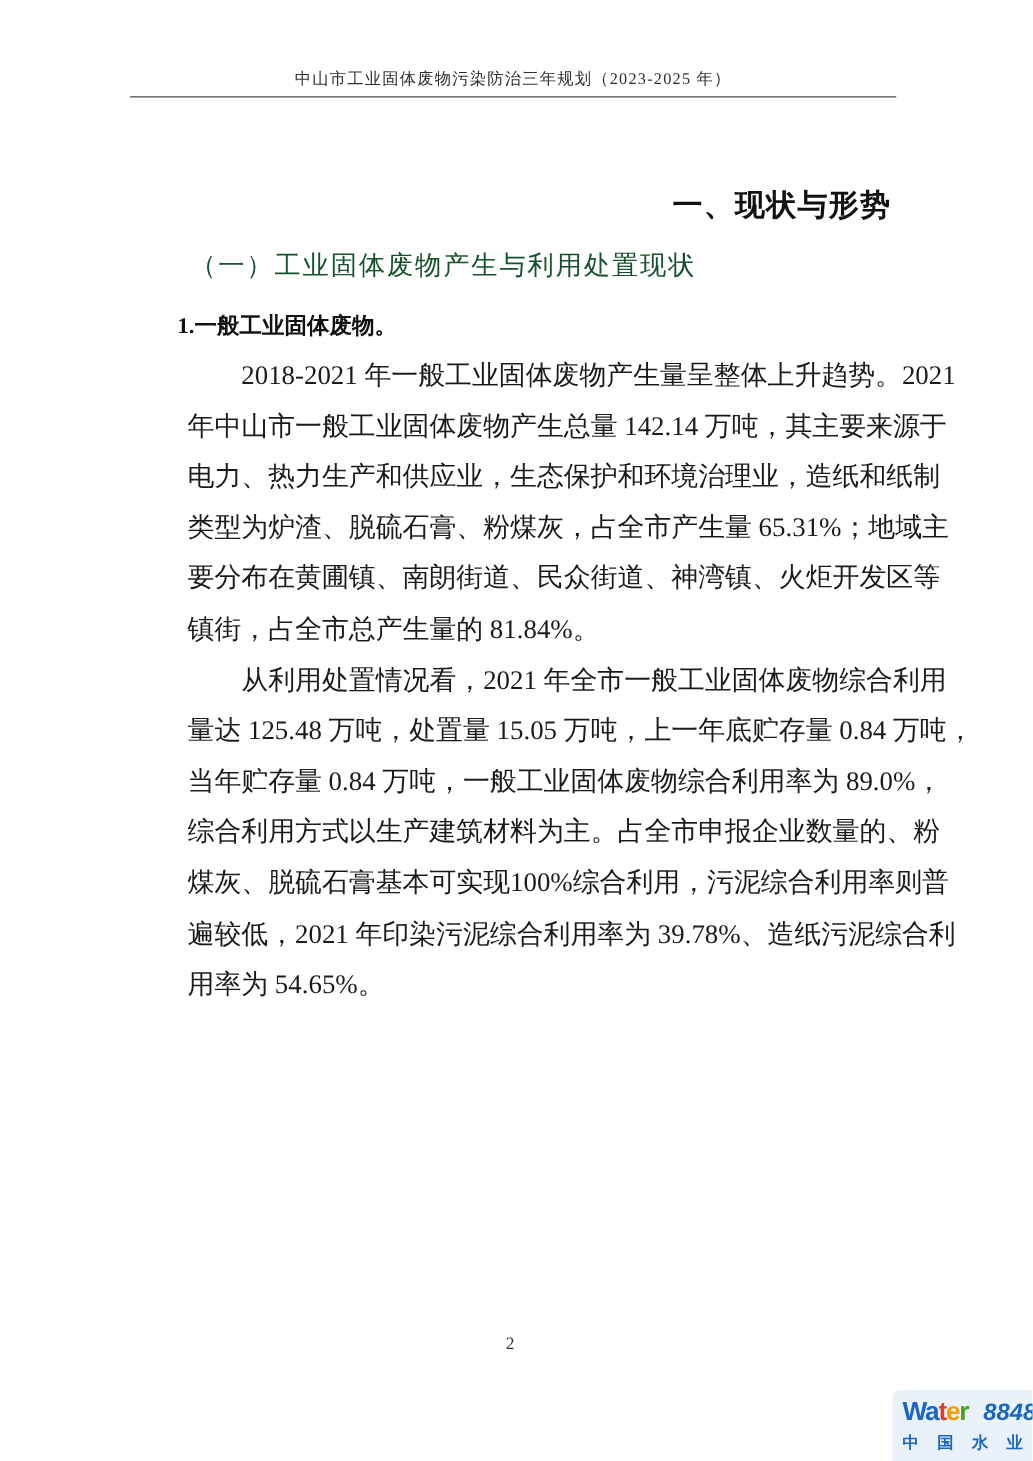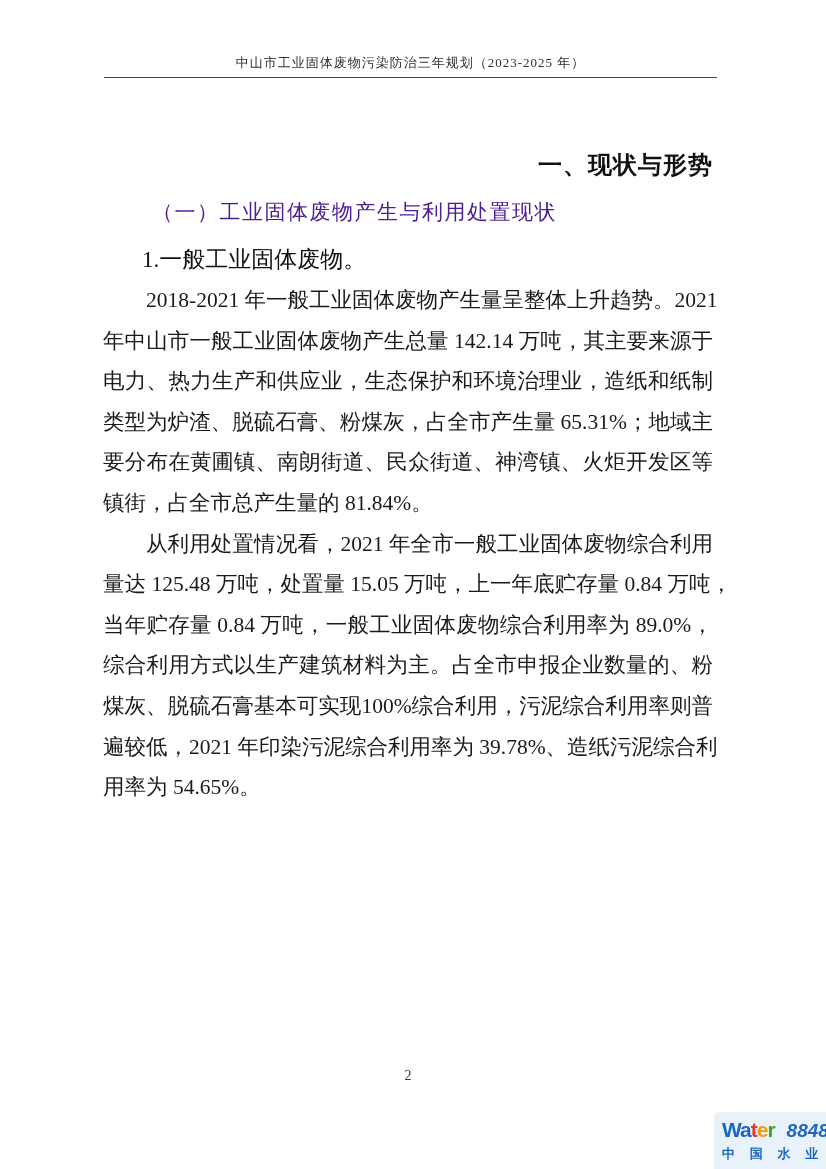--- a/index.html
+++ b/index.html
@@ -34,31 +34,31 @@
     line-height:42px;
     font-family:"Liberation Sans","DejaVu Sans",sans-serif;
     color:#111;
   }
   .sub-heading {
     margin-top:5px;
     font-size:21px;
     line-height:42px;
     letter-spacing:1.5px;
     padding-left:49px;
-    color:#4c1d95;
+    color:#14532d;
   }
   .num-heading {
     margin-top:7px;
-    font-size:23px;
-    font-weight:normal;
+    font-size:18px;
+    font-weight:bold;
     line-height:40px;
     padding-left:39px;
     color:#111;
   }
-  .paragraphs { margin-top:0; }
+  .paragraphs { margin-top:0;margin-left:47px; }
   .para { }
   .line {
     font-size:21.5px;
     line-height:40.6px;
     text-align:justify;
     text-align-last:justify;
     white-space:nowrap;
     color:#1a1a1a;
   }
   .line.first { text-indent:2em; }

